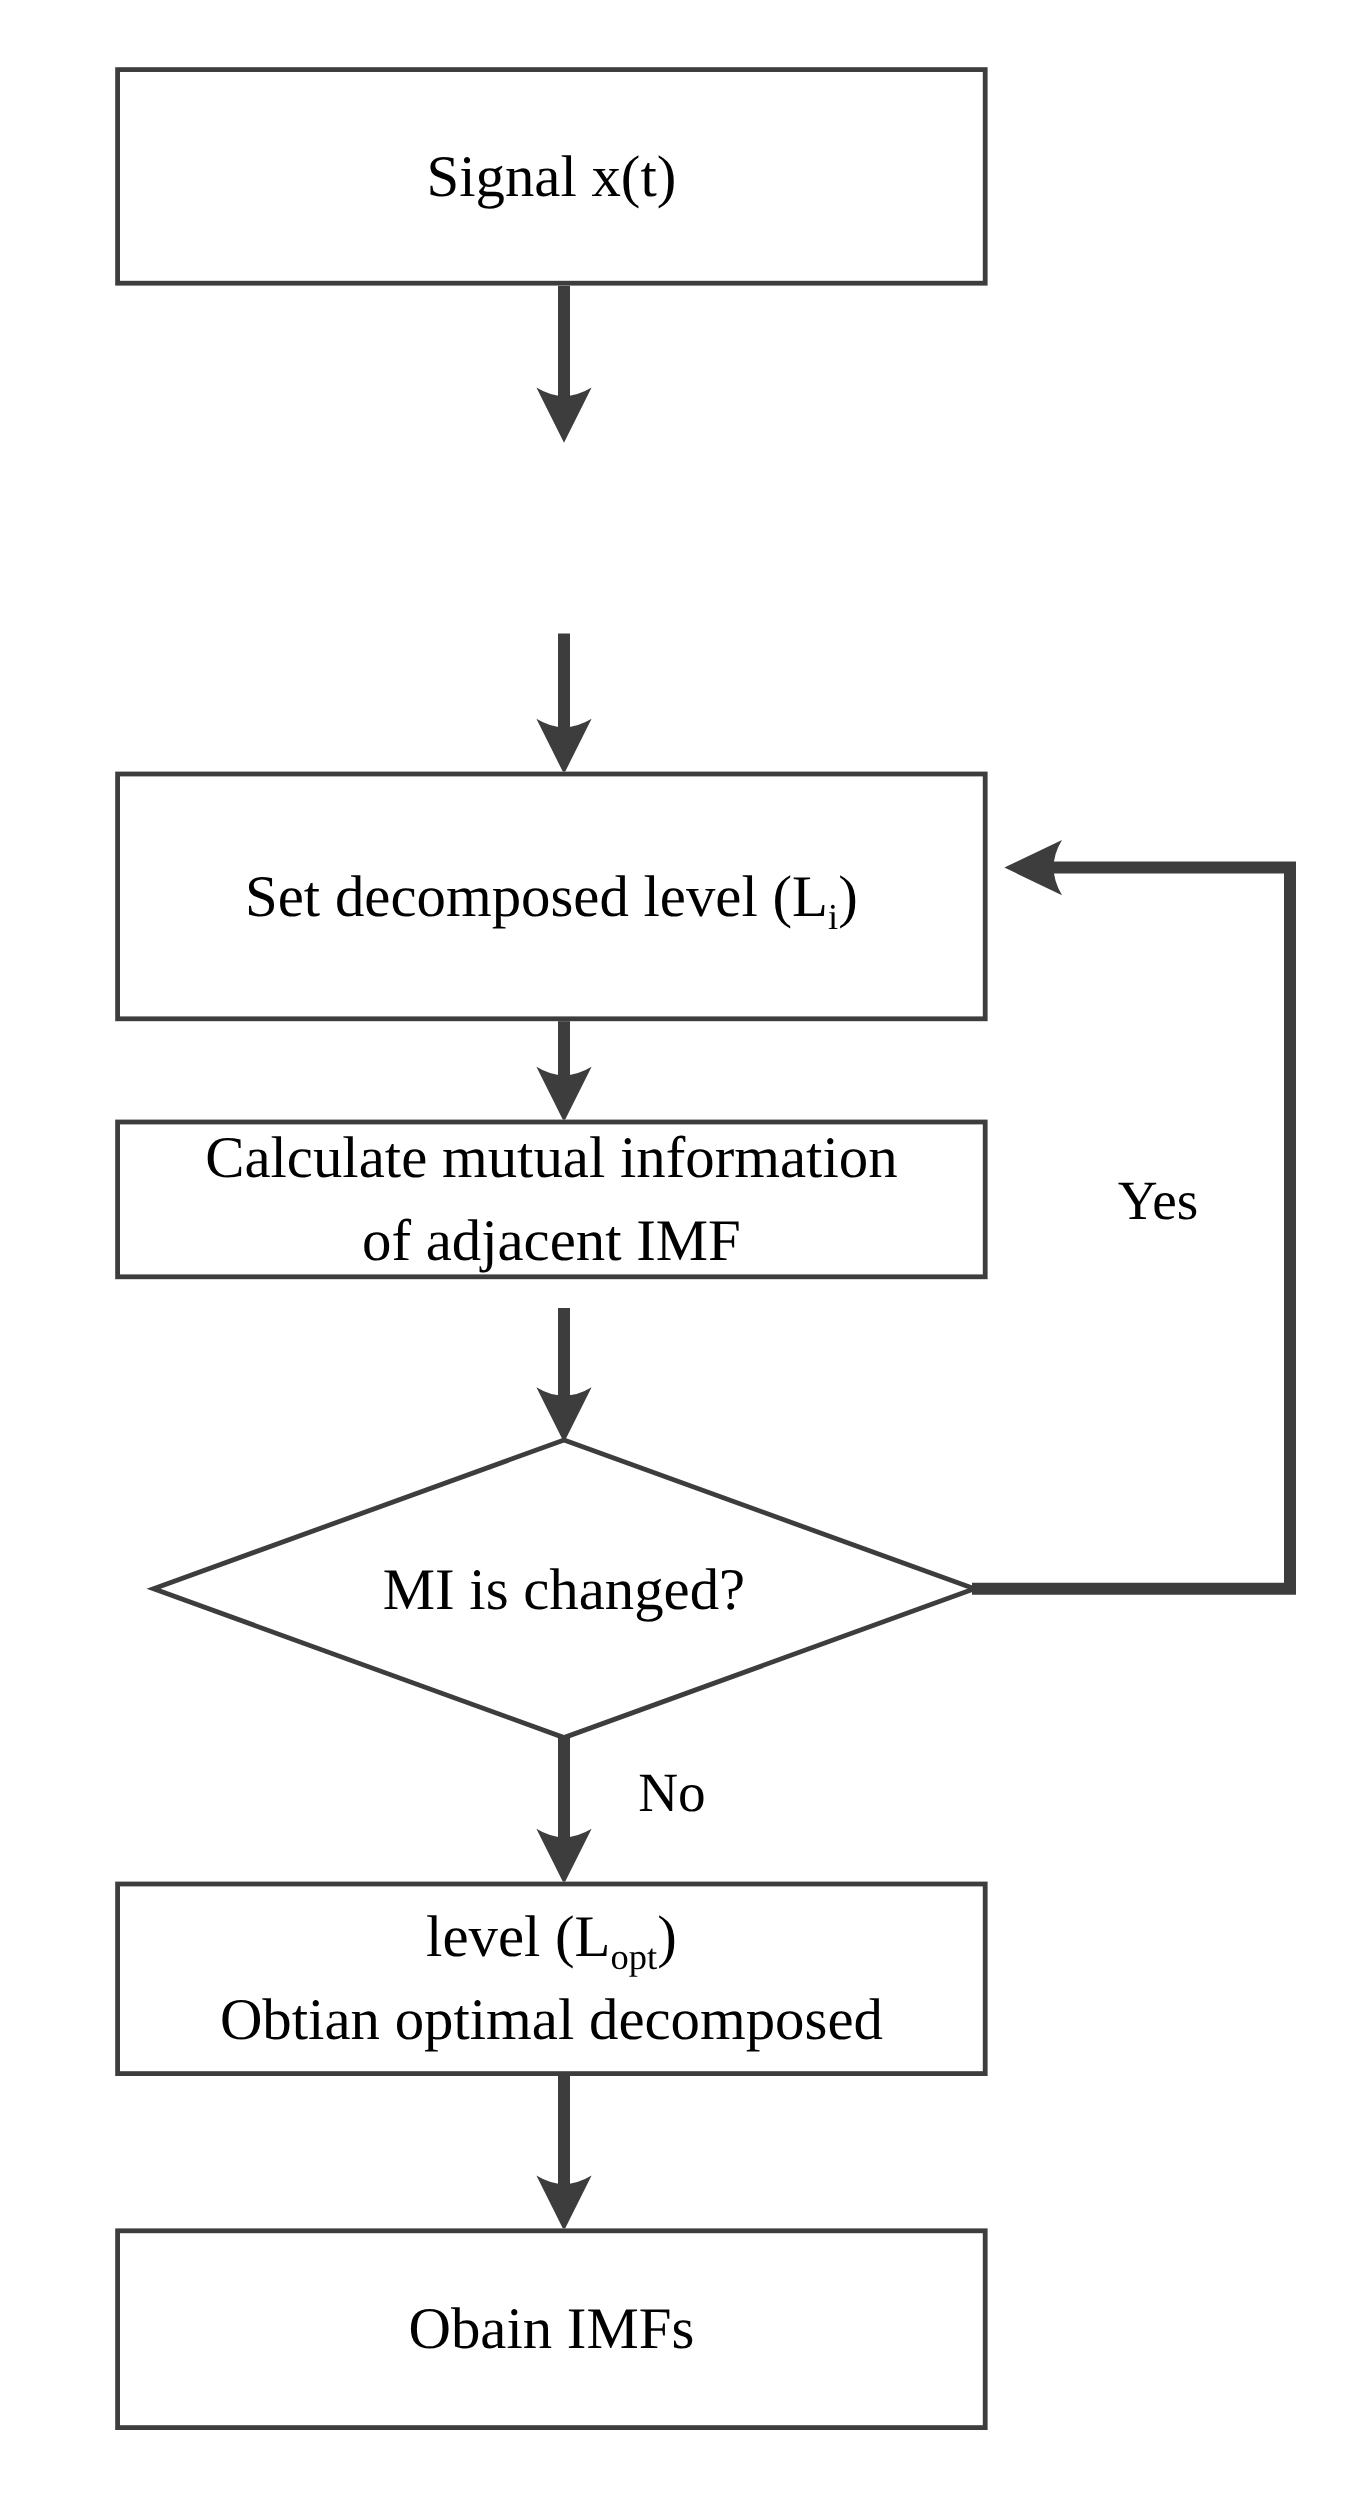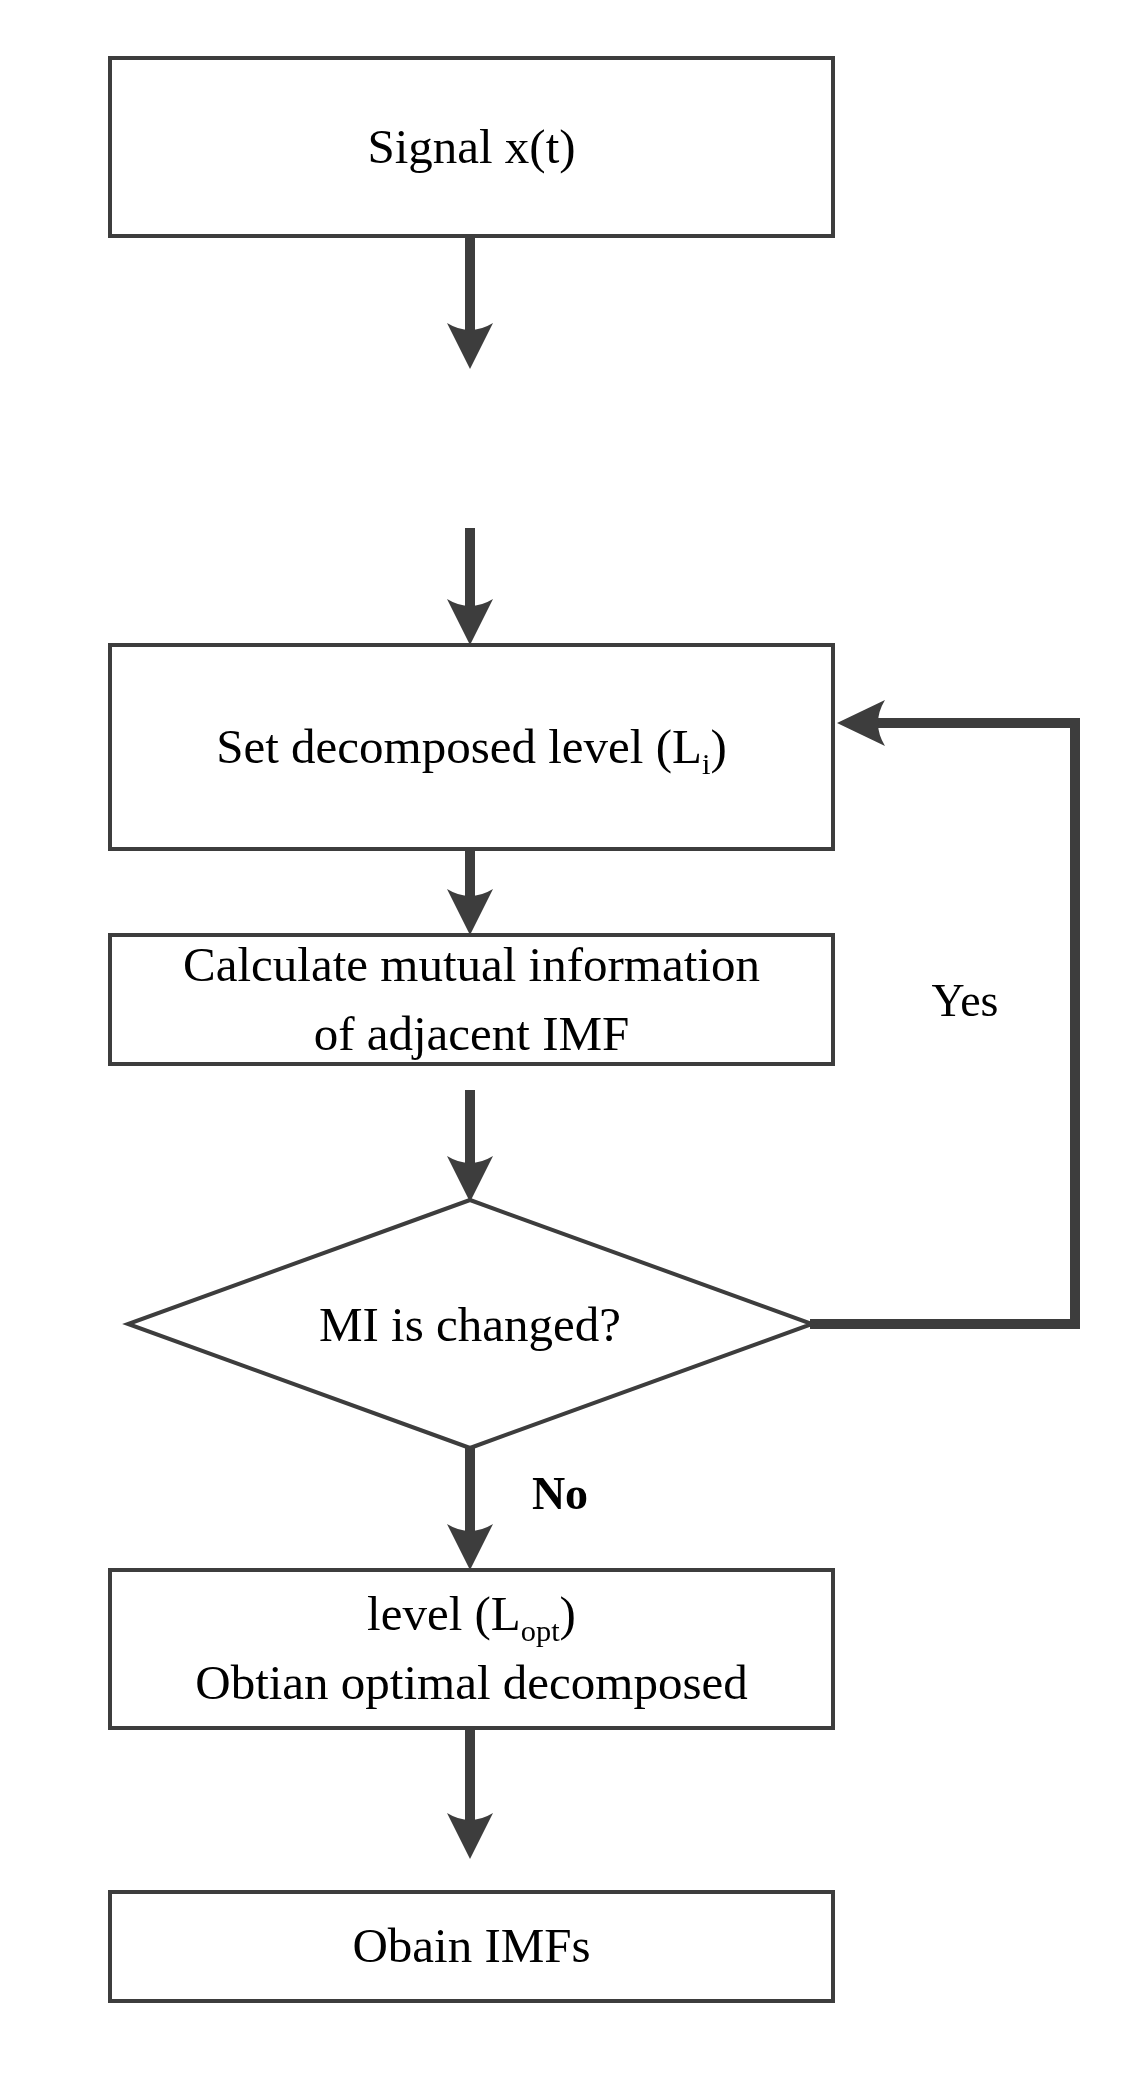--- a/index.html
+++ b/index.html
@@ -18,21 +18,21 @@
   }
   svg.layer{
     position:absolute;
     left:0;top:0;
     width:1136px;height:2079px;
   }
   svg .stroke{stroke:var(--line);}
   svg .fillhead{fill:var(--line);stroke:none;}
   .box{
     position:absolute;
-    left:108px;
+    left:96px;
     width:727px;
     box-sizing:border-box;
     border:4px solid var(--line);
     background:#ffffff;
     display:flex;
     flex-direction:column;
     align-items:center;
     justify-content:center;
     text-align:center;
     color:var(--text);
@@ -41,21 +41,21 @@
   }
   .box sub, .diamond-text sub{
     font-size:0.62em;
     line-height:0;
   }
   #box-signal  {top:56px;  height:182px;}
   #box-ensemble{top:367px; height:161px;}
   #box-level   {top:643px; height:208px;}
   #box-mi      {top:933px; height:133px;}
   #box-optimal {top:1568px;height:162px;}
-  #box-imfs    {top:1857px;height:113px;margin-top:33px;}
+  #box-imfs    {top:1857px;height:168px;}
   .diamond-text{
     position:absolute;
     left:128px;
     top:1250px;
     width:684px;
     height:148px;
     display:flex;
     align-items:center;
     justify-content:center;
     text-align:left;
@@ -63,21 +63,21 @@
     font-size:49px;
   }
   .edge-label{
     position:absolute;
     color:var(--text);
     font-size:46px;
     line-height:1.2;
     text-align:center;
   }
   #label-yes{left:900px;top:973px;width:130px;}
-  #label-no {left:508px;top:1466px;width:104px;font-weight:bold;}
+  #label-no {left:508px;top:1466px;width:104px;}
 </style>
 </head>
 <body>
 
 <div class="canvas">
 
   <svg class="layer" viewBox="0 0 1136 2079" xmlns="http://www.w3.org/2000/svg">
 
     <g>
       <path class="stroke" d="M810 1324 H1075 V723 H875" fill="none" stroke-width="10"></path>

